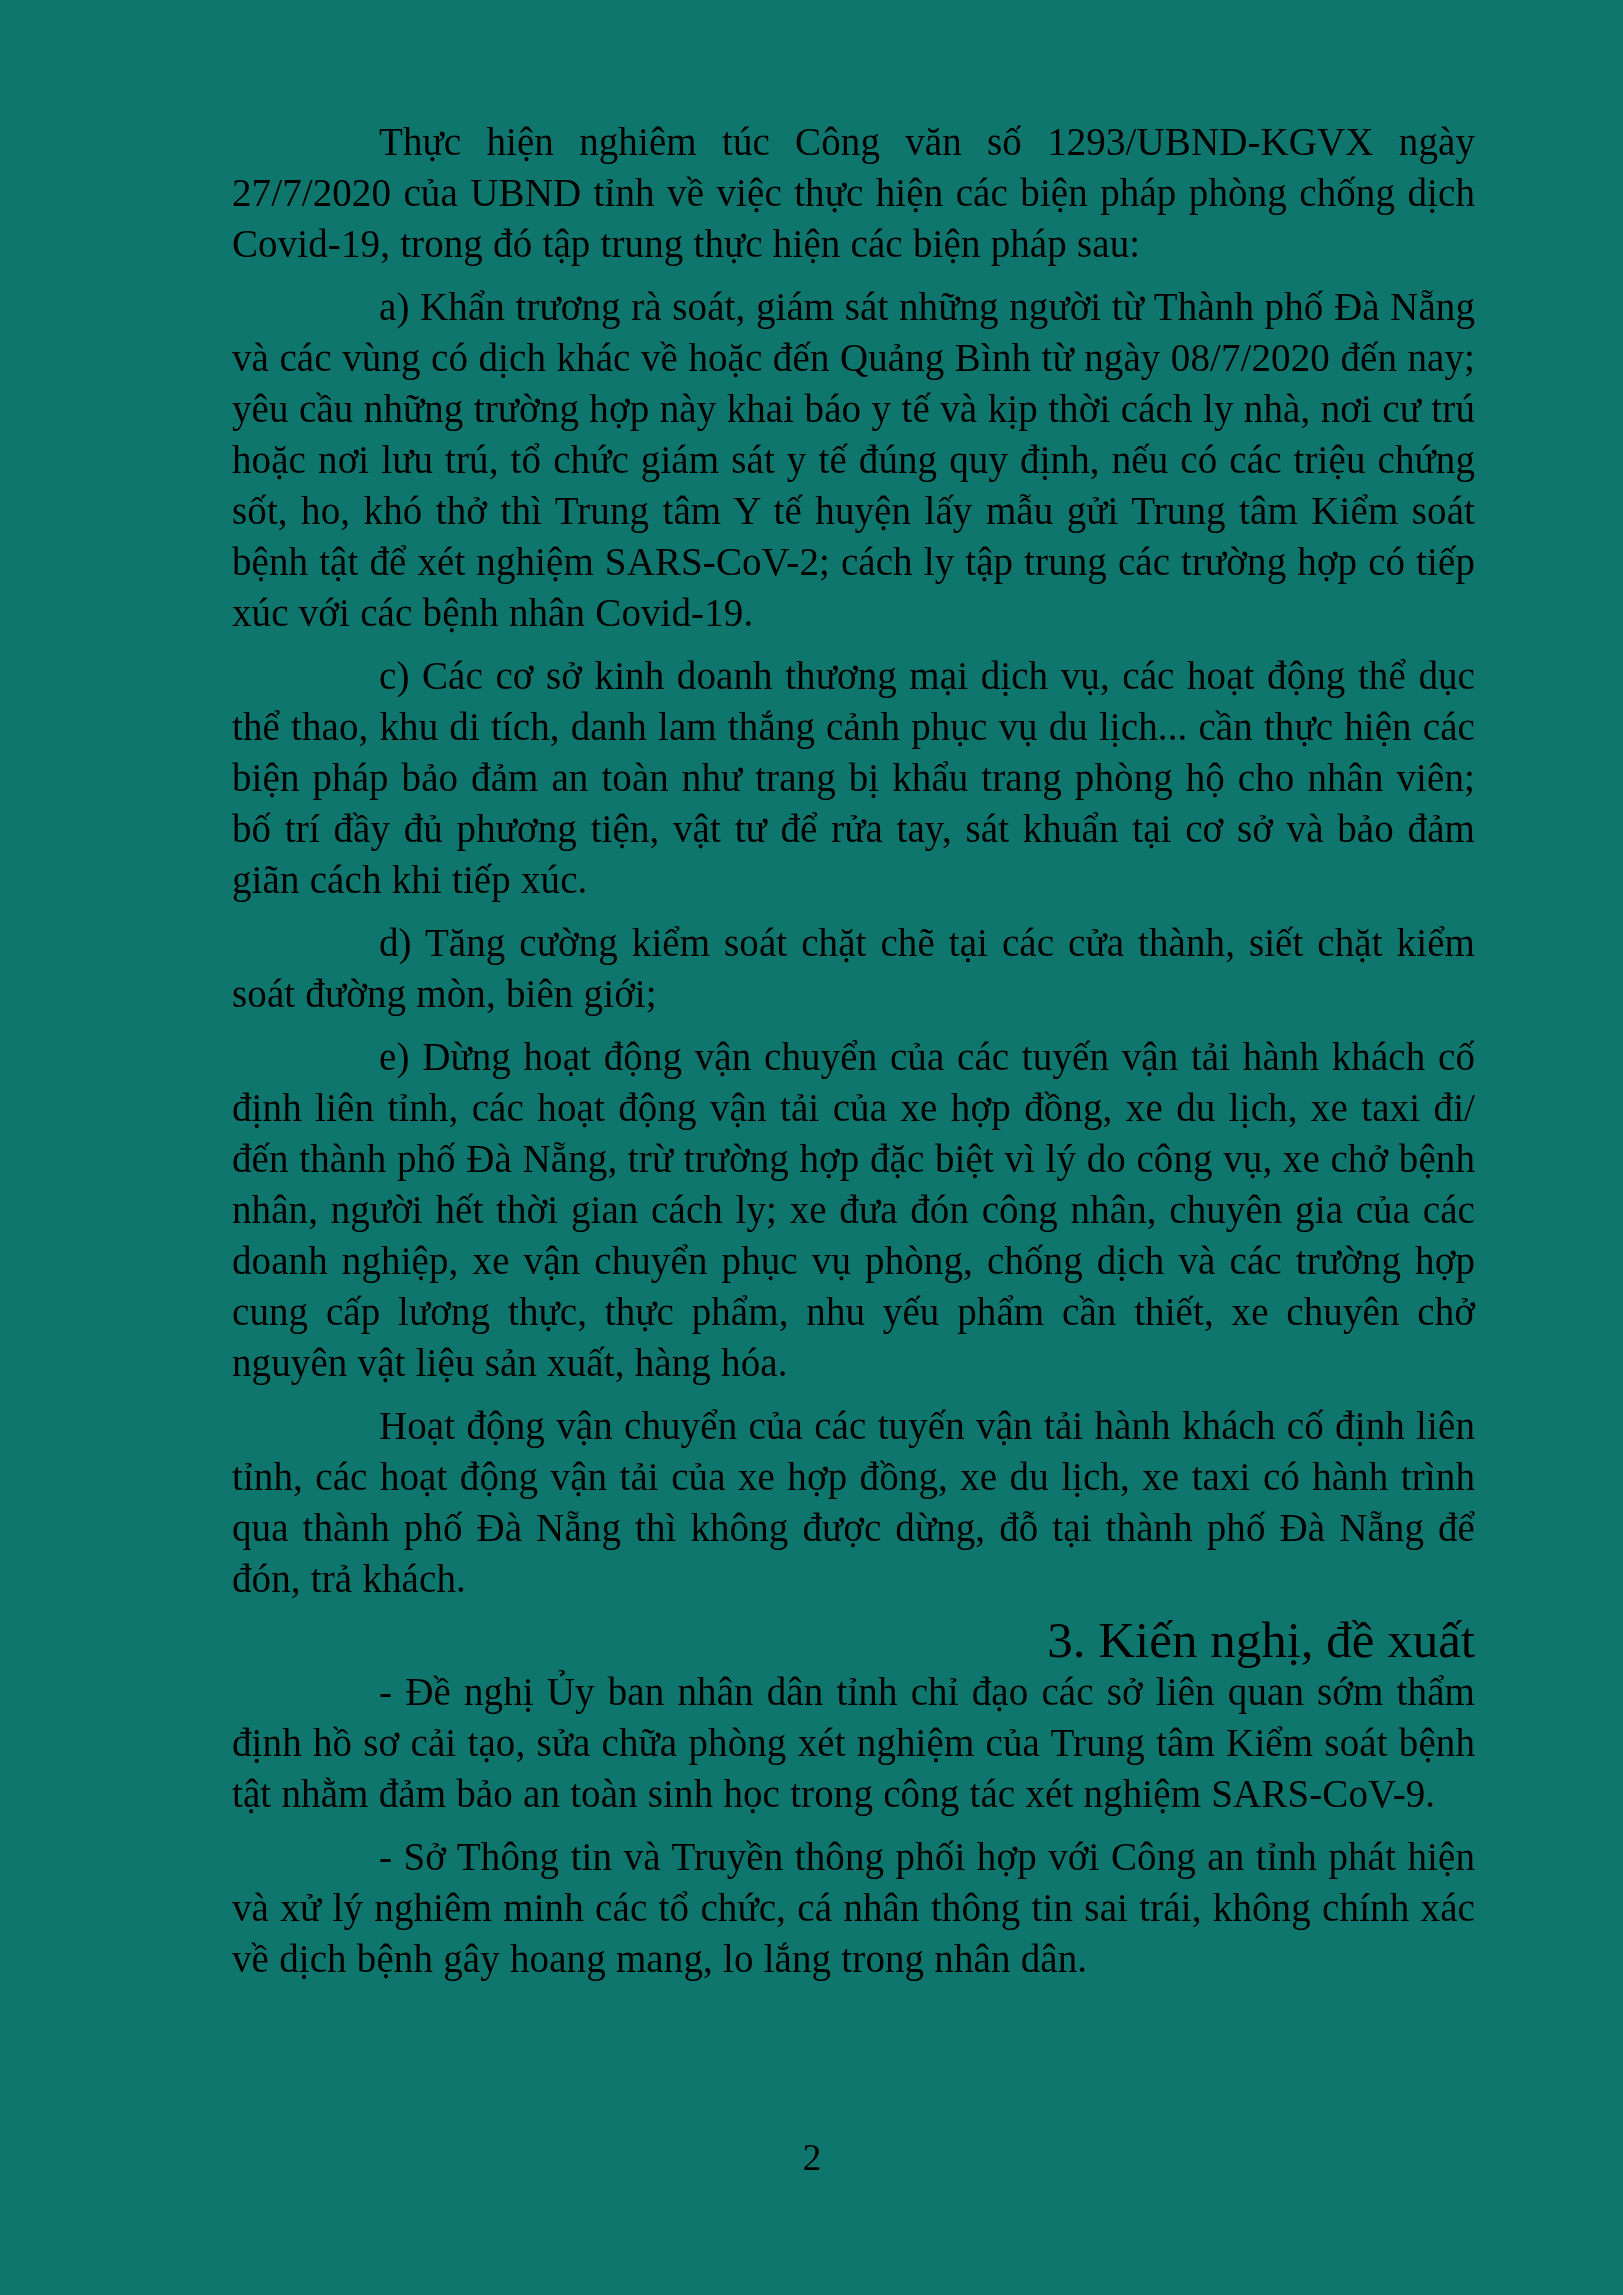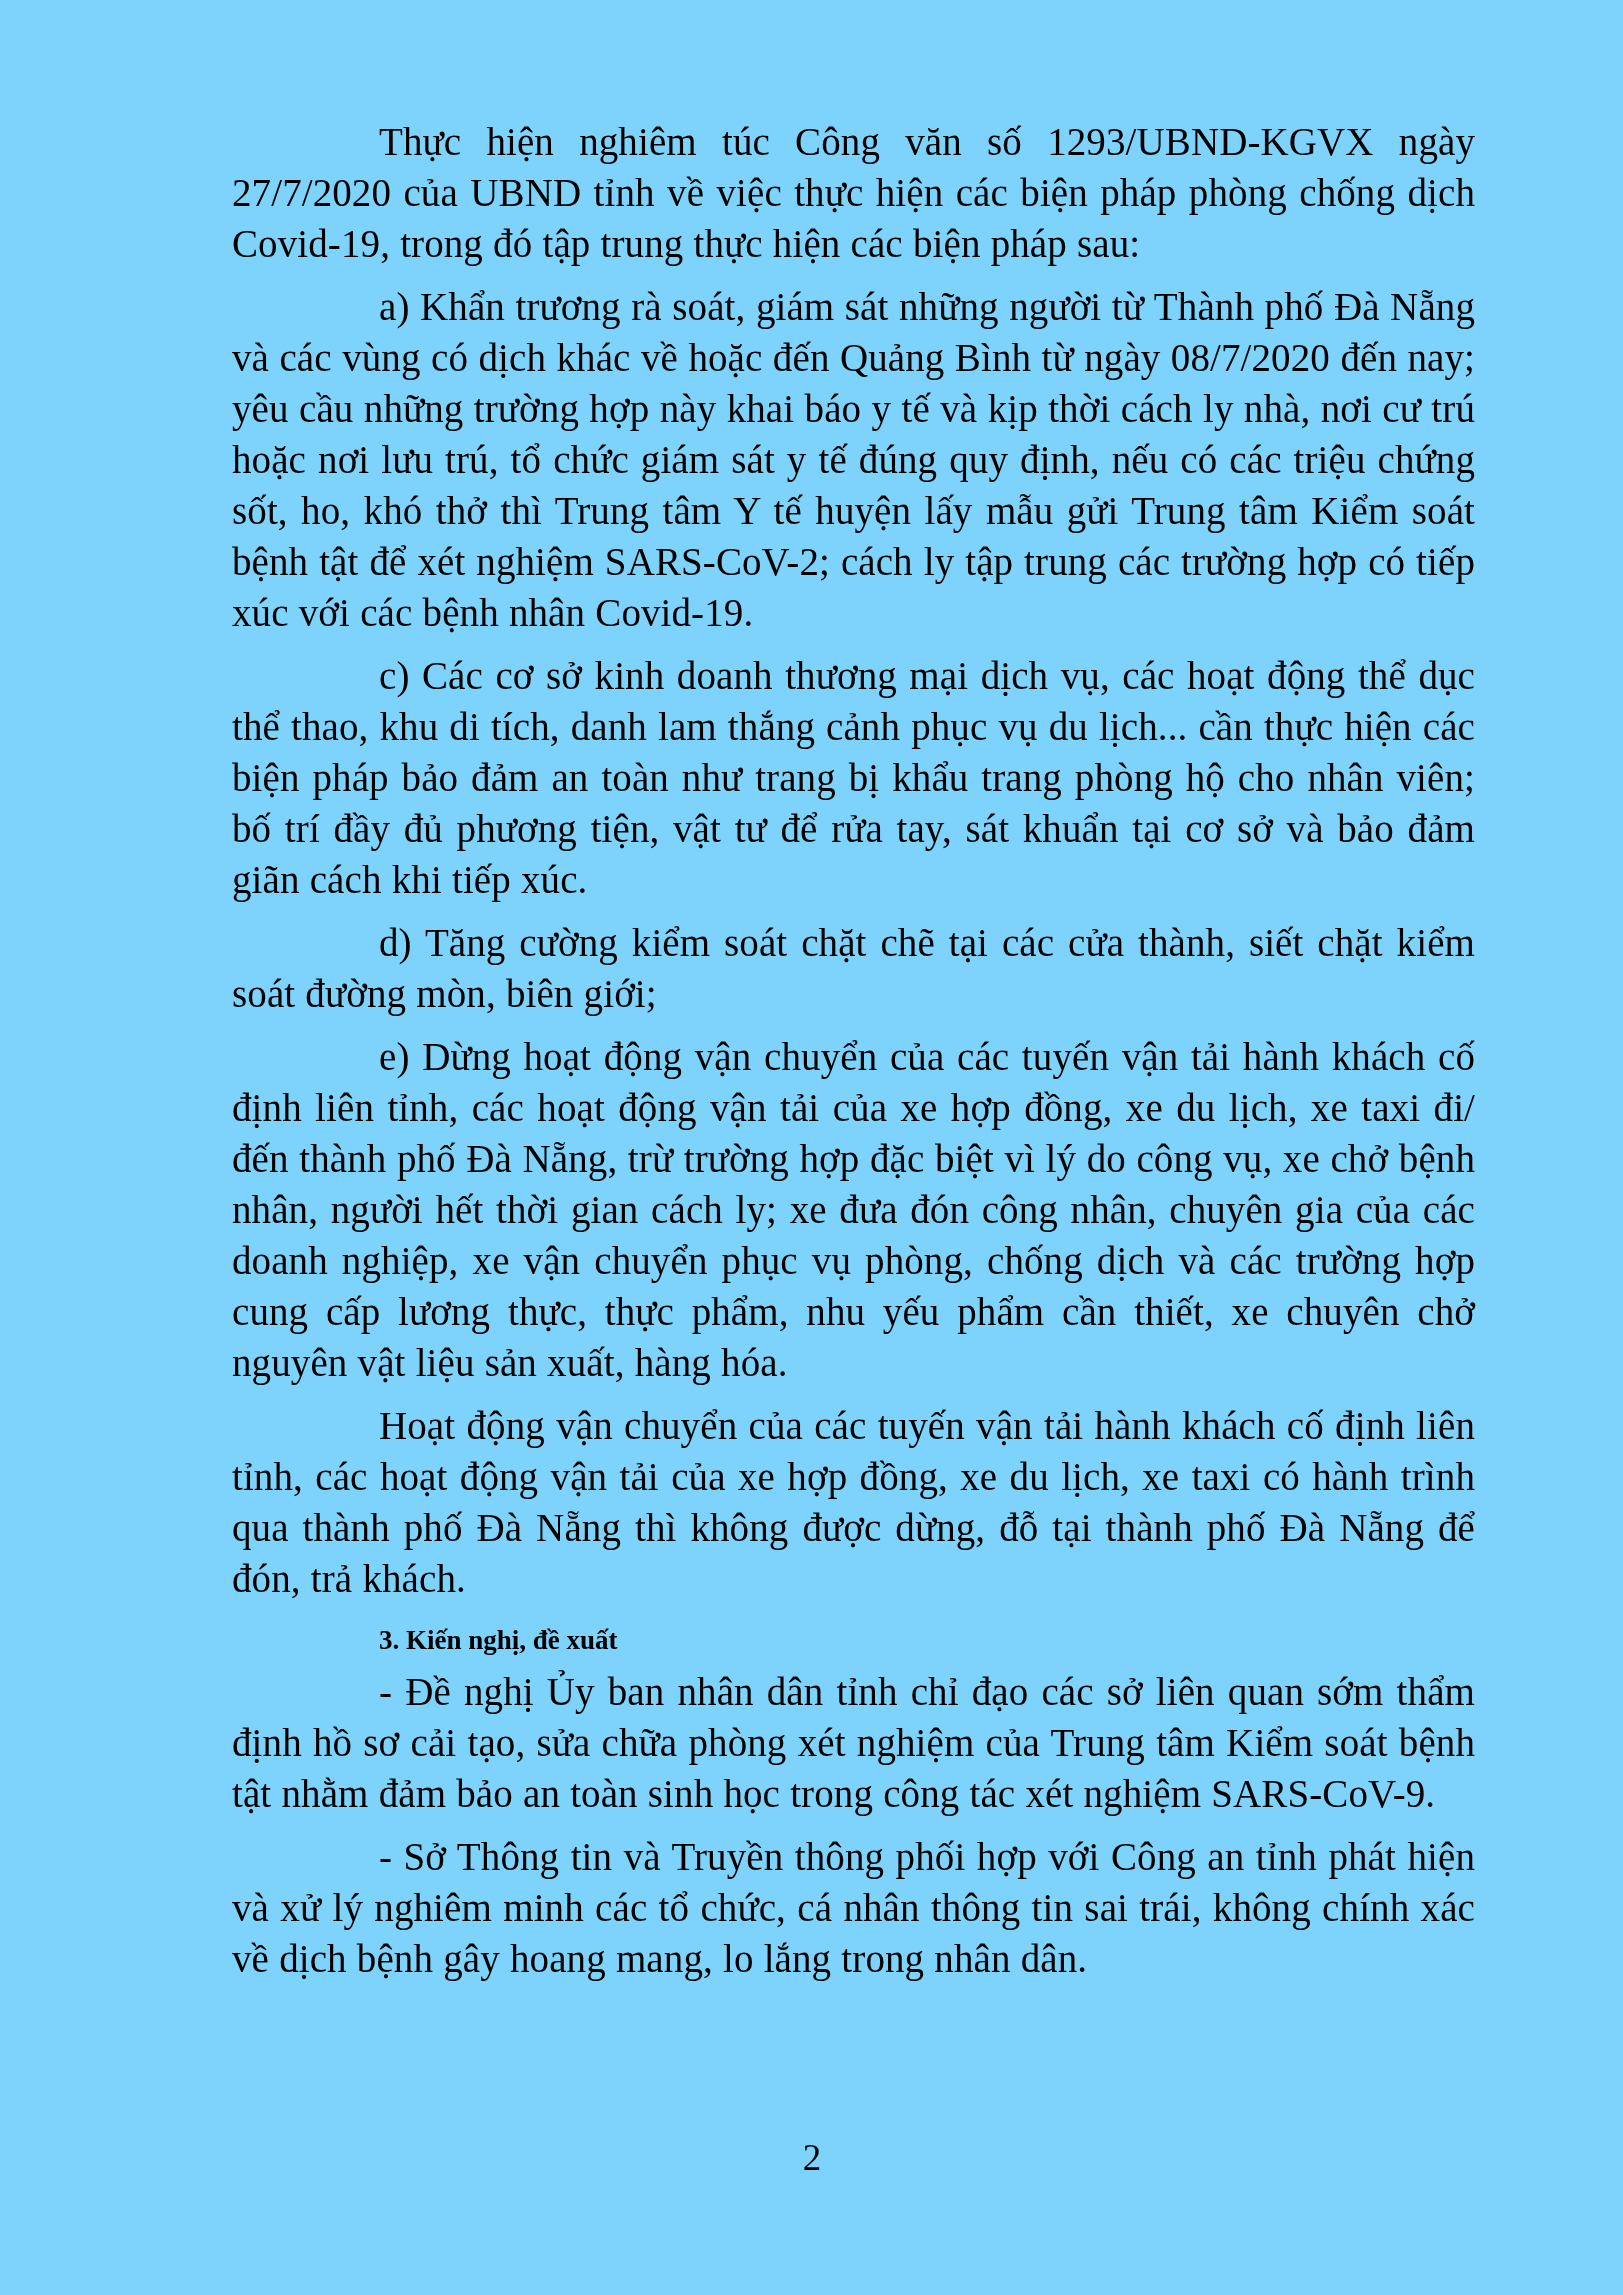--- a/index.html
+++ b/index.html
@@ -4,21 +4,21 @@
 <style>
   html, body {
     margin: 0;
     padding: 0;
     background: #ffffff;
   }
   .page {
     position: relative;
     width: 1624px;
     height: 2295px;
-    background: #7dd3fc;
+    background: #0f766e;
     box-sizing: border-box;
     overflow: hidden;
     font-family: "Liberation Serif", "DejaVu Serif", serif;
     color: #000000;
   }
   .body-block {
     position: absolute;
     left: 232px;
     top: 116px;
     width: 1243px;
@@ -35,24 +35,24 @@
     -webkit-hyphens: none;
     hyphens: none;
   }
   p.para + p.para {
     margin-top: 12px;
   }
   p.heading {
     margin: 10.5px 0 0 0;
     padding: 0;
     text-indent: 147px;
-    text-align: left;
-    font-size: 27px;
+    text-align: right;
+    font-size: 51px;
     line-height: 51px;
-    font-weight: bold;
+    font-weight: normal;
   }
   .page-number {
     position: absolute;
     left: 0;
     top: 2138px;
     width: 1624px;
     text-align: center;
     font-size: 37px;
     line-height: 39px;
     font-family: "Liberation Serif", "DejaVu Serif", serif;

